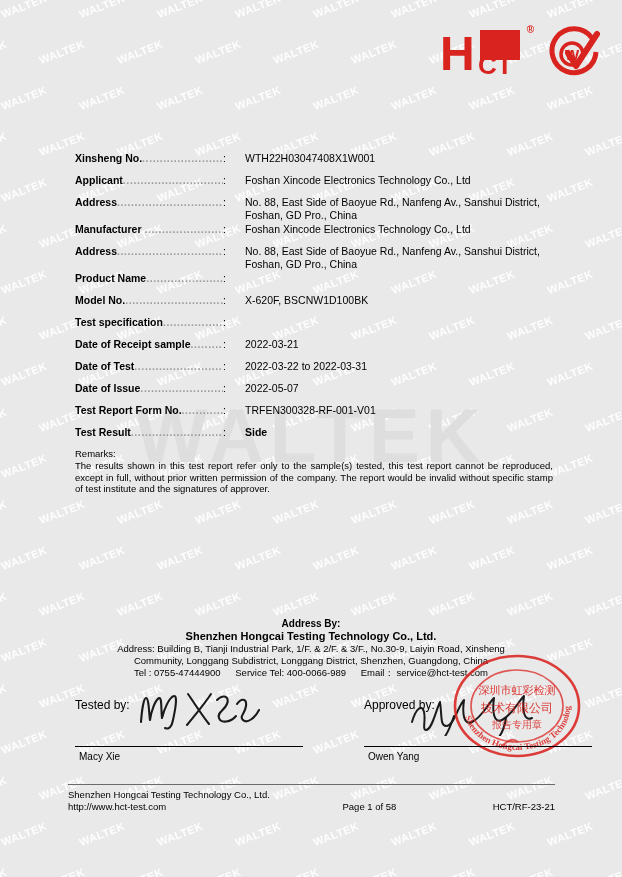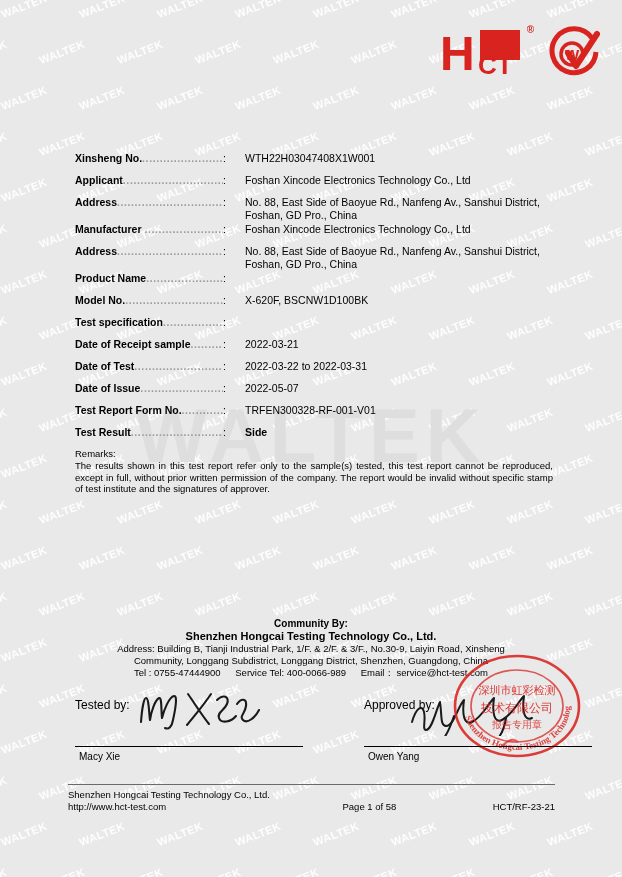--- a/index.html
+++ b/index.html
@@ -535,21 +535,21 @@
         <div class="fvalue bold"><span>Side</span></div>
       </div>
     </div>
 
   <div class="remarks">
     <div class="remarks-title">Remarks:</div>
     <div class="remarks-body">The results shown in this test report refer only to the sample(s) tested, this test report cannot be reproduced, except in full, without prior written permission of the company. The report would be invalid without specific stamp of test institute and the signatures of approver.</div>
   </div>
 
   <div class="prepared">
-    <div class="prep-lbl">Community By:</div>
+    <div class="prep-lbl">Address By:</div>
     <div class="prep-co">Shenzhen Hongcai Testing Technology Co., Ltd.</div>
     <div class="prep-addr">Address: Building B, Tianji Industrial Park, 1/F. &amp; 2/F. &amp; 3/F., No.30-9, Laiyin Road, Xinsheng</div>
     <div class="prep-addr">Community, Longgang Subdistrict, Longgang District, Shenzhen, Guangdong, China</div>
     <div class="prep-tel">
       <span>Tel : 0755-47444900</span>
       <span>Service Tel: 400-0066-989</span>
       <span>Email： service@hct-test.com</span>
     </div>
   </div>
 

